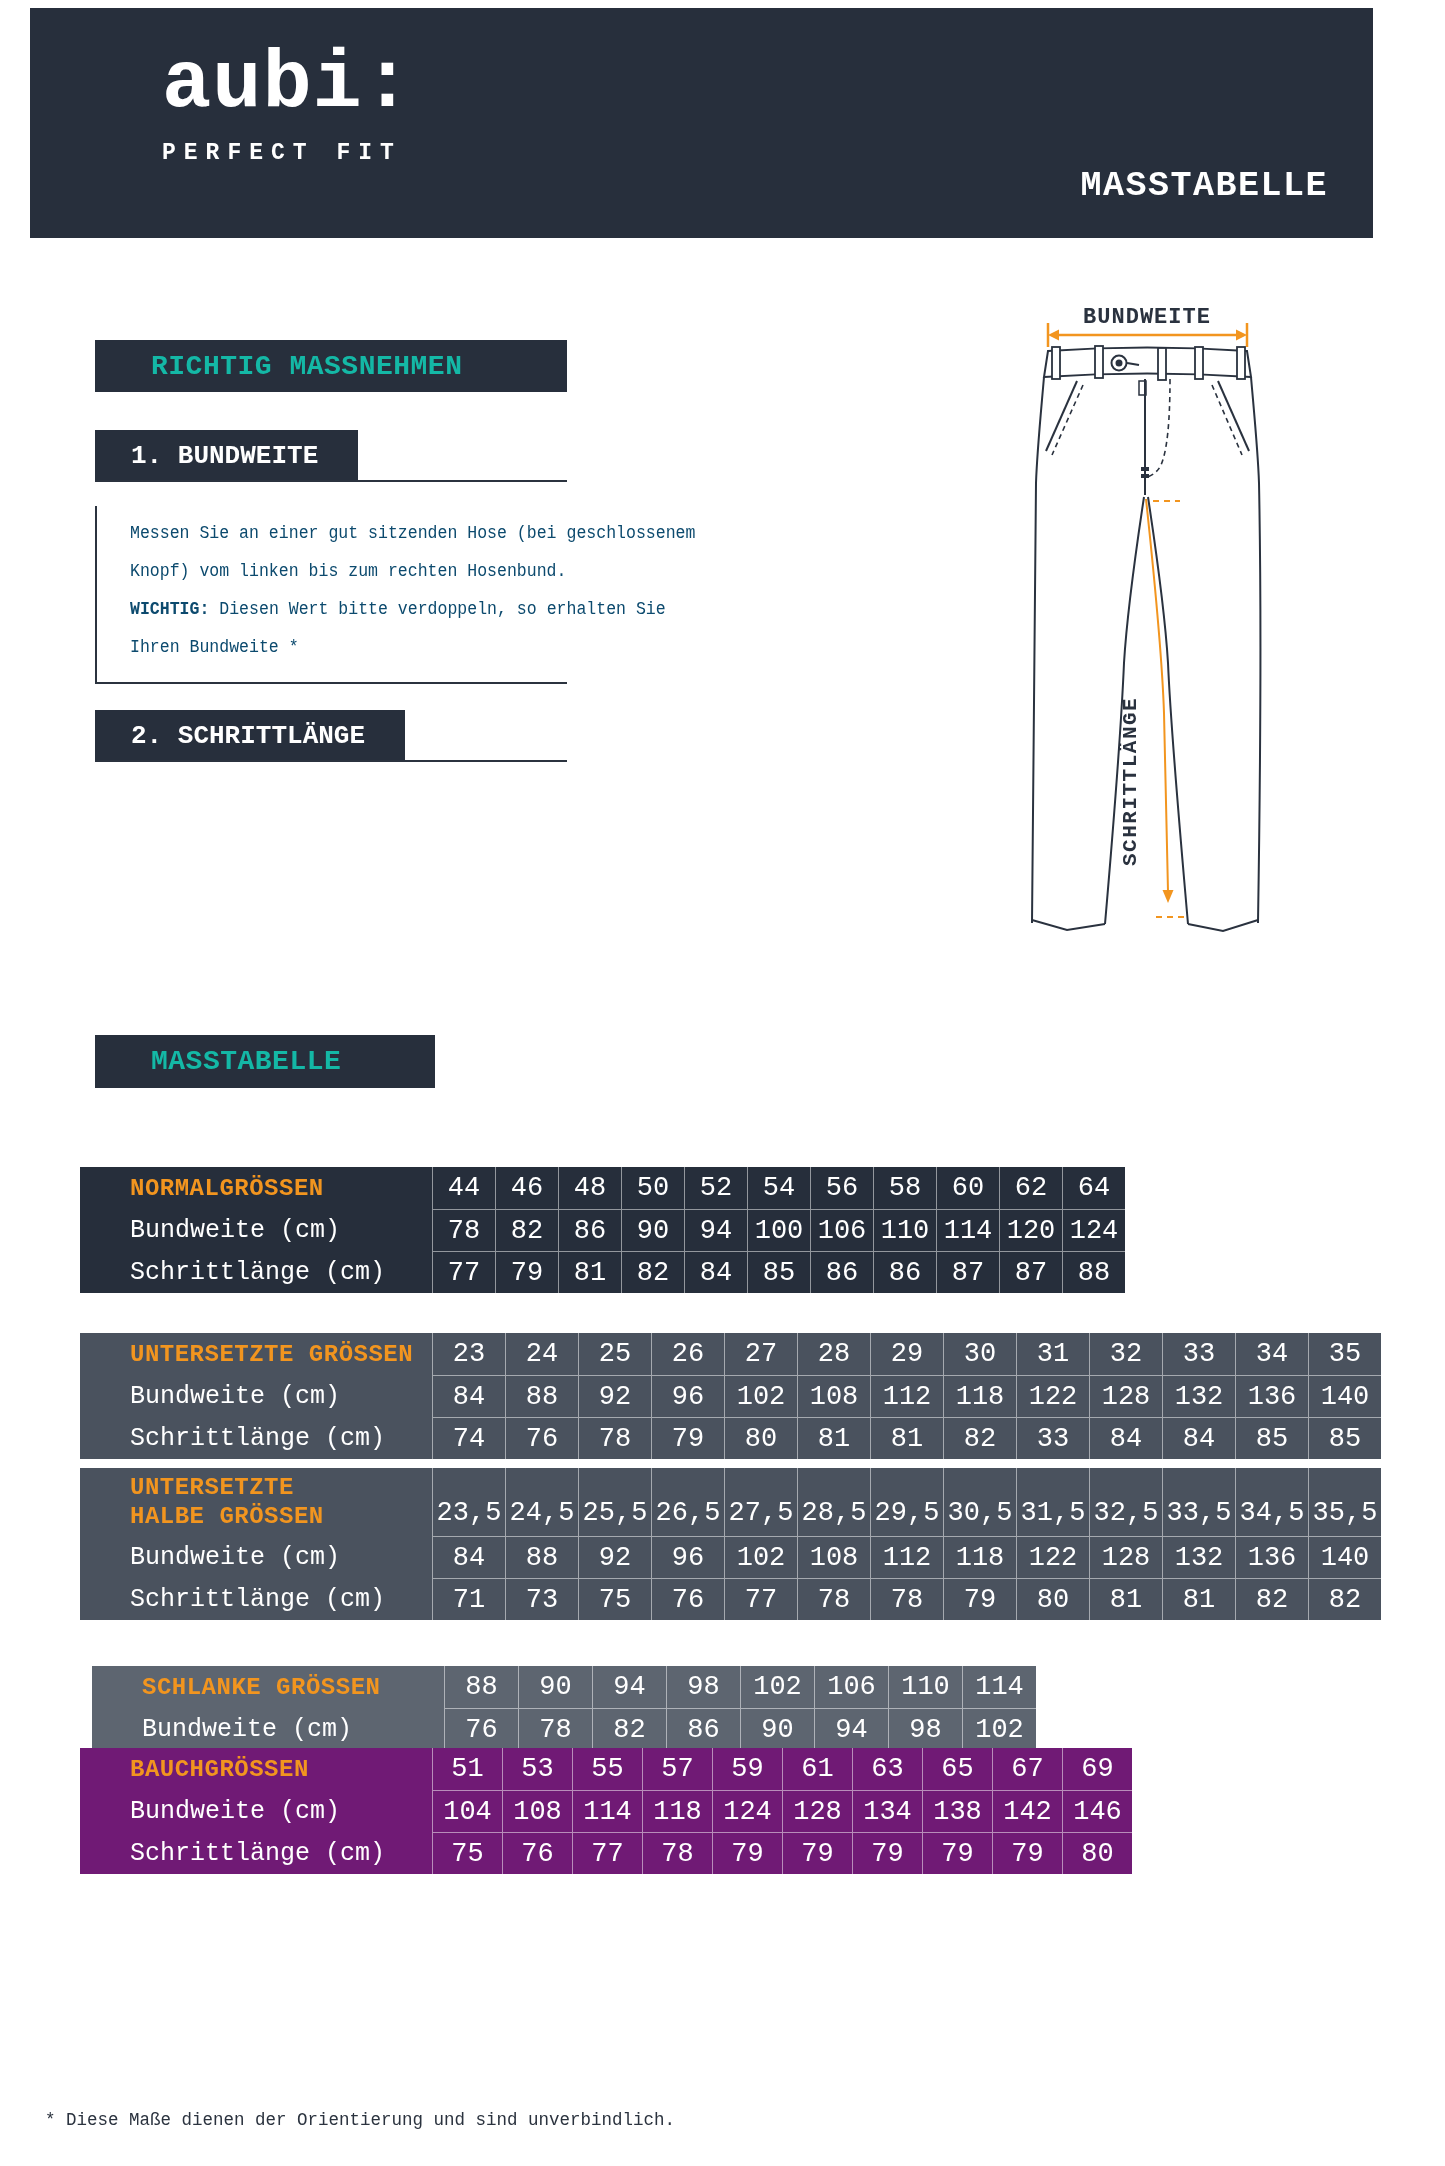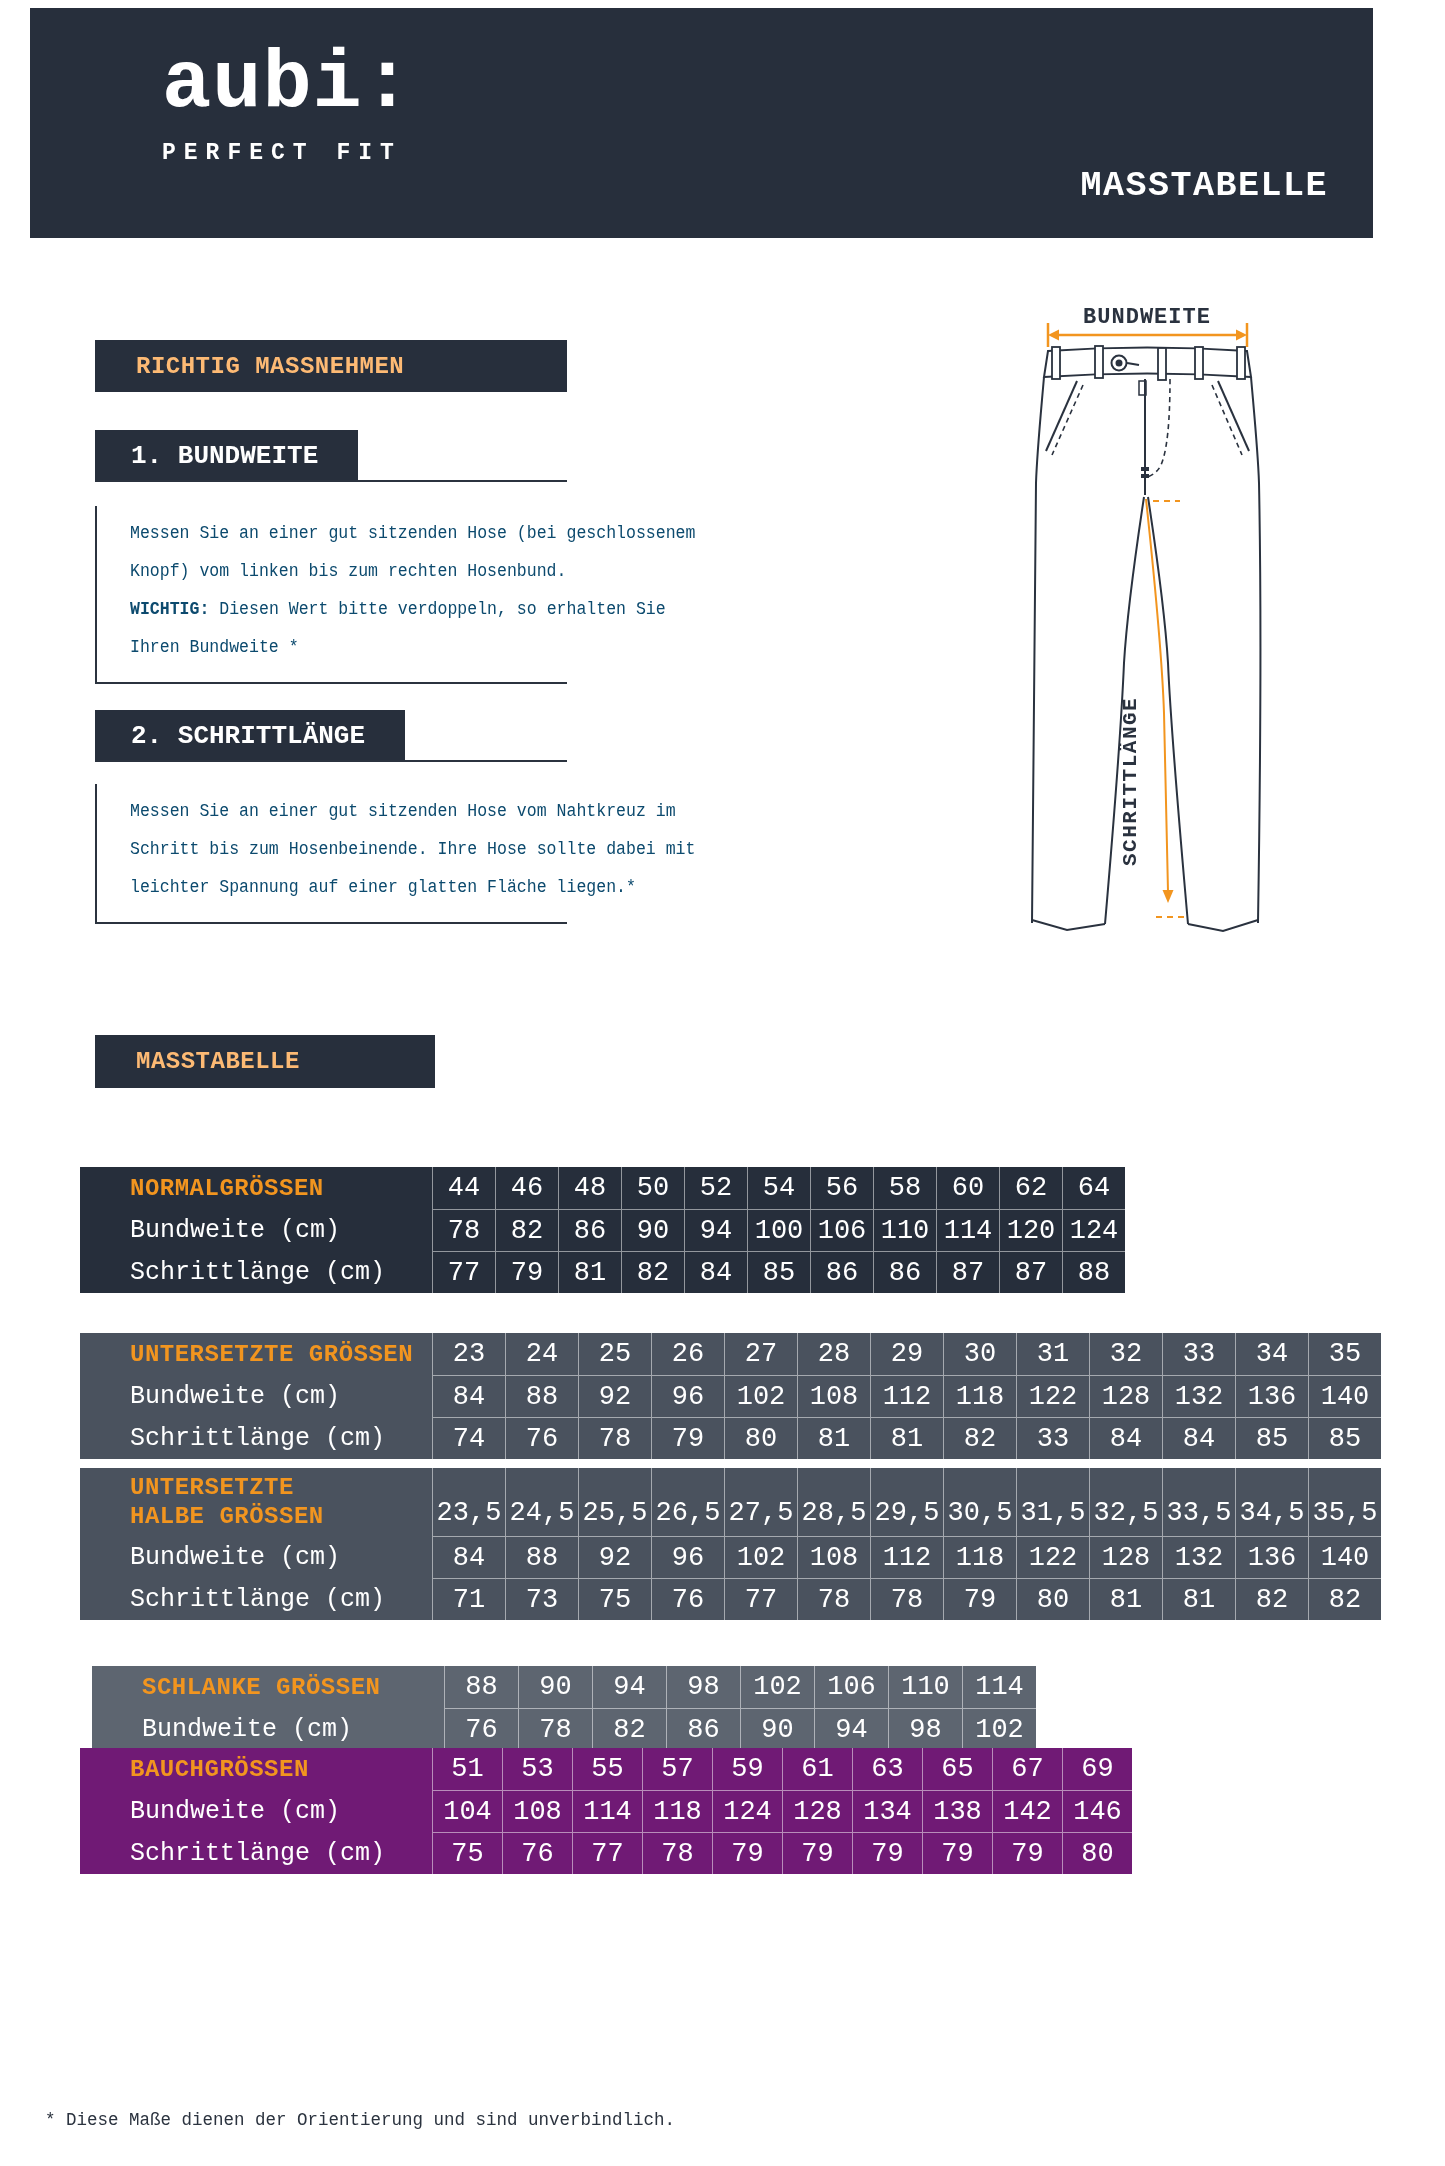--- a/index.html
+++ b/index.html
@@ -9,22 +9,22 @@
 
   
   .topbar { position:absolute; left:30px; top:8px; width:1343px; height:230px; background:#272F3C; }
   .logo-block { position:absolute; left:132px; top:36px; color:#fff; }
   .logo-word { font-size:82px; font-weight:600; letter-spacing:1px; line-height:1; }
   .logo-tag { margin-top:14px; font-size:23px; font-weight:bold; letter-spacing:8px; }
   .doc-title { position:absolute; right:45px; bottom:32px; color:#fff; font-size:35px;
                font-weight:bold; letter-spacing:1.5px; }
 
   
-  .hbox { position:absolute; background:#272F3C; color:#fdba74; font-weight:bold; font-size:24px;
-          letter-spacing:.5px; display:flex; align-items:center; padding-left:41px; height:52px; }
+  .hbox { position:absolute; background:#272F3C; color:#14b8a6; font-weight:bold; font-size:28px;
+          letter-spacing:.5px; display:flex; align-items:center; padding-left:56px; height:52px; }
   .hbox-measure { left:95px; top:340px; width:472px; }
   .hbox-mass    { left:95px; top:1035px; width:340px; height:53px; }
 
   .step-head { position:absolute; left:95px; width:472px; height:52px; }
   .step-head .hbox-inline { position:absolute; left:0; top:0; height:52px; background:#272F3C;
         color:#fff; font-weight:bold; font-size:26px; display:flex; align-items:center;
         padding:0 40px 0 36px; }
   .step-head .head-rule { position:absolute; left:0; right:0; bottom:0; height:2px; background:#2b333f; }
   .step-head-1 { top:430px; }
   .step-head-2 { top:710px;padding-left:48px; }
@@ -88,25 +88,20 @@
       <div class="step-line">Messen Sie an einer gut sitzenden Hose (bei geschlossenem</div>
       <div class="step-line">Knopf) vom linken bis zum rechten Hosenbund.</div>
       <div class="step-line"><b>WICHTIG:</b> Diesen Wert bitte verdoppeln, so erhalten Sie</div>
       <div class="step-line">Ihren Bundweite *</div>
     </div>
 
   <div class="step-head step-head-2">
     <div class="hbox-inline">2. SCHRITTLÄNGE</div>
     <div class="head-rule"></div>
   </div>
-  <div class="step-text step-text-2" id="step-text-1">
-      <div class="step-line">Messen Sie an einer gut sitzenden Hose vom Nahtkreuz im</div>
-      <div class="step-line">Schritt bis zum Hosenbeinende. Ihre Hose sollte dabei mit</div>
-      <div class="step-line">leichter Spannung auf einer glatten Fläche liegen.*</div>
-    </div>
 
   <svg class="pants" viewBox="0 0 260 665">
 
     <text x="132" y="40" text-anchor="middle" font-size="22" font-weight="bold" fill="#2A323F" letter-spacing="1">BUNDWEITE</text>
     <g>
       <line x1="33" y1="40" x2="33" y2="64" stroke="#F2951F" stroke-width="2.5"></line>
       <line x1="232" y1="40" x2="232" y2="64" stroke="#F2951F" stroke-width="2.5"></line>
       <line x1="38" y1="52" x2="227" y2="52" stroke="#F2951F" stroke-width="2.5"></line>
       <polygon points="33,52 44,46.5 44,57.5" fill="#F2951F"></polygon>
       <polygon points="232,52 221,46.5 221,57.5" fill="#F2951F"></polygon>

